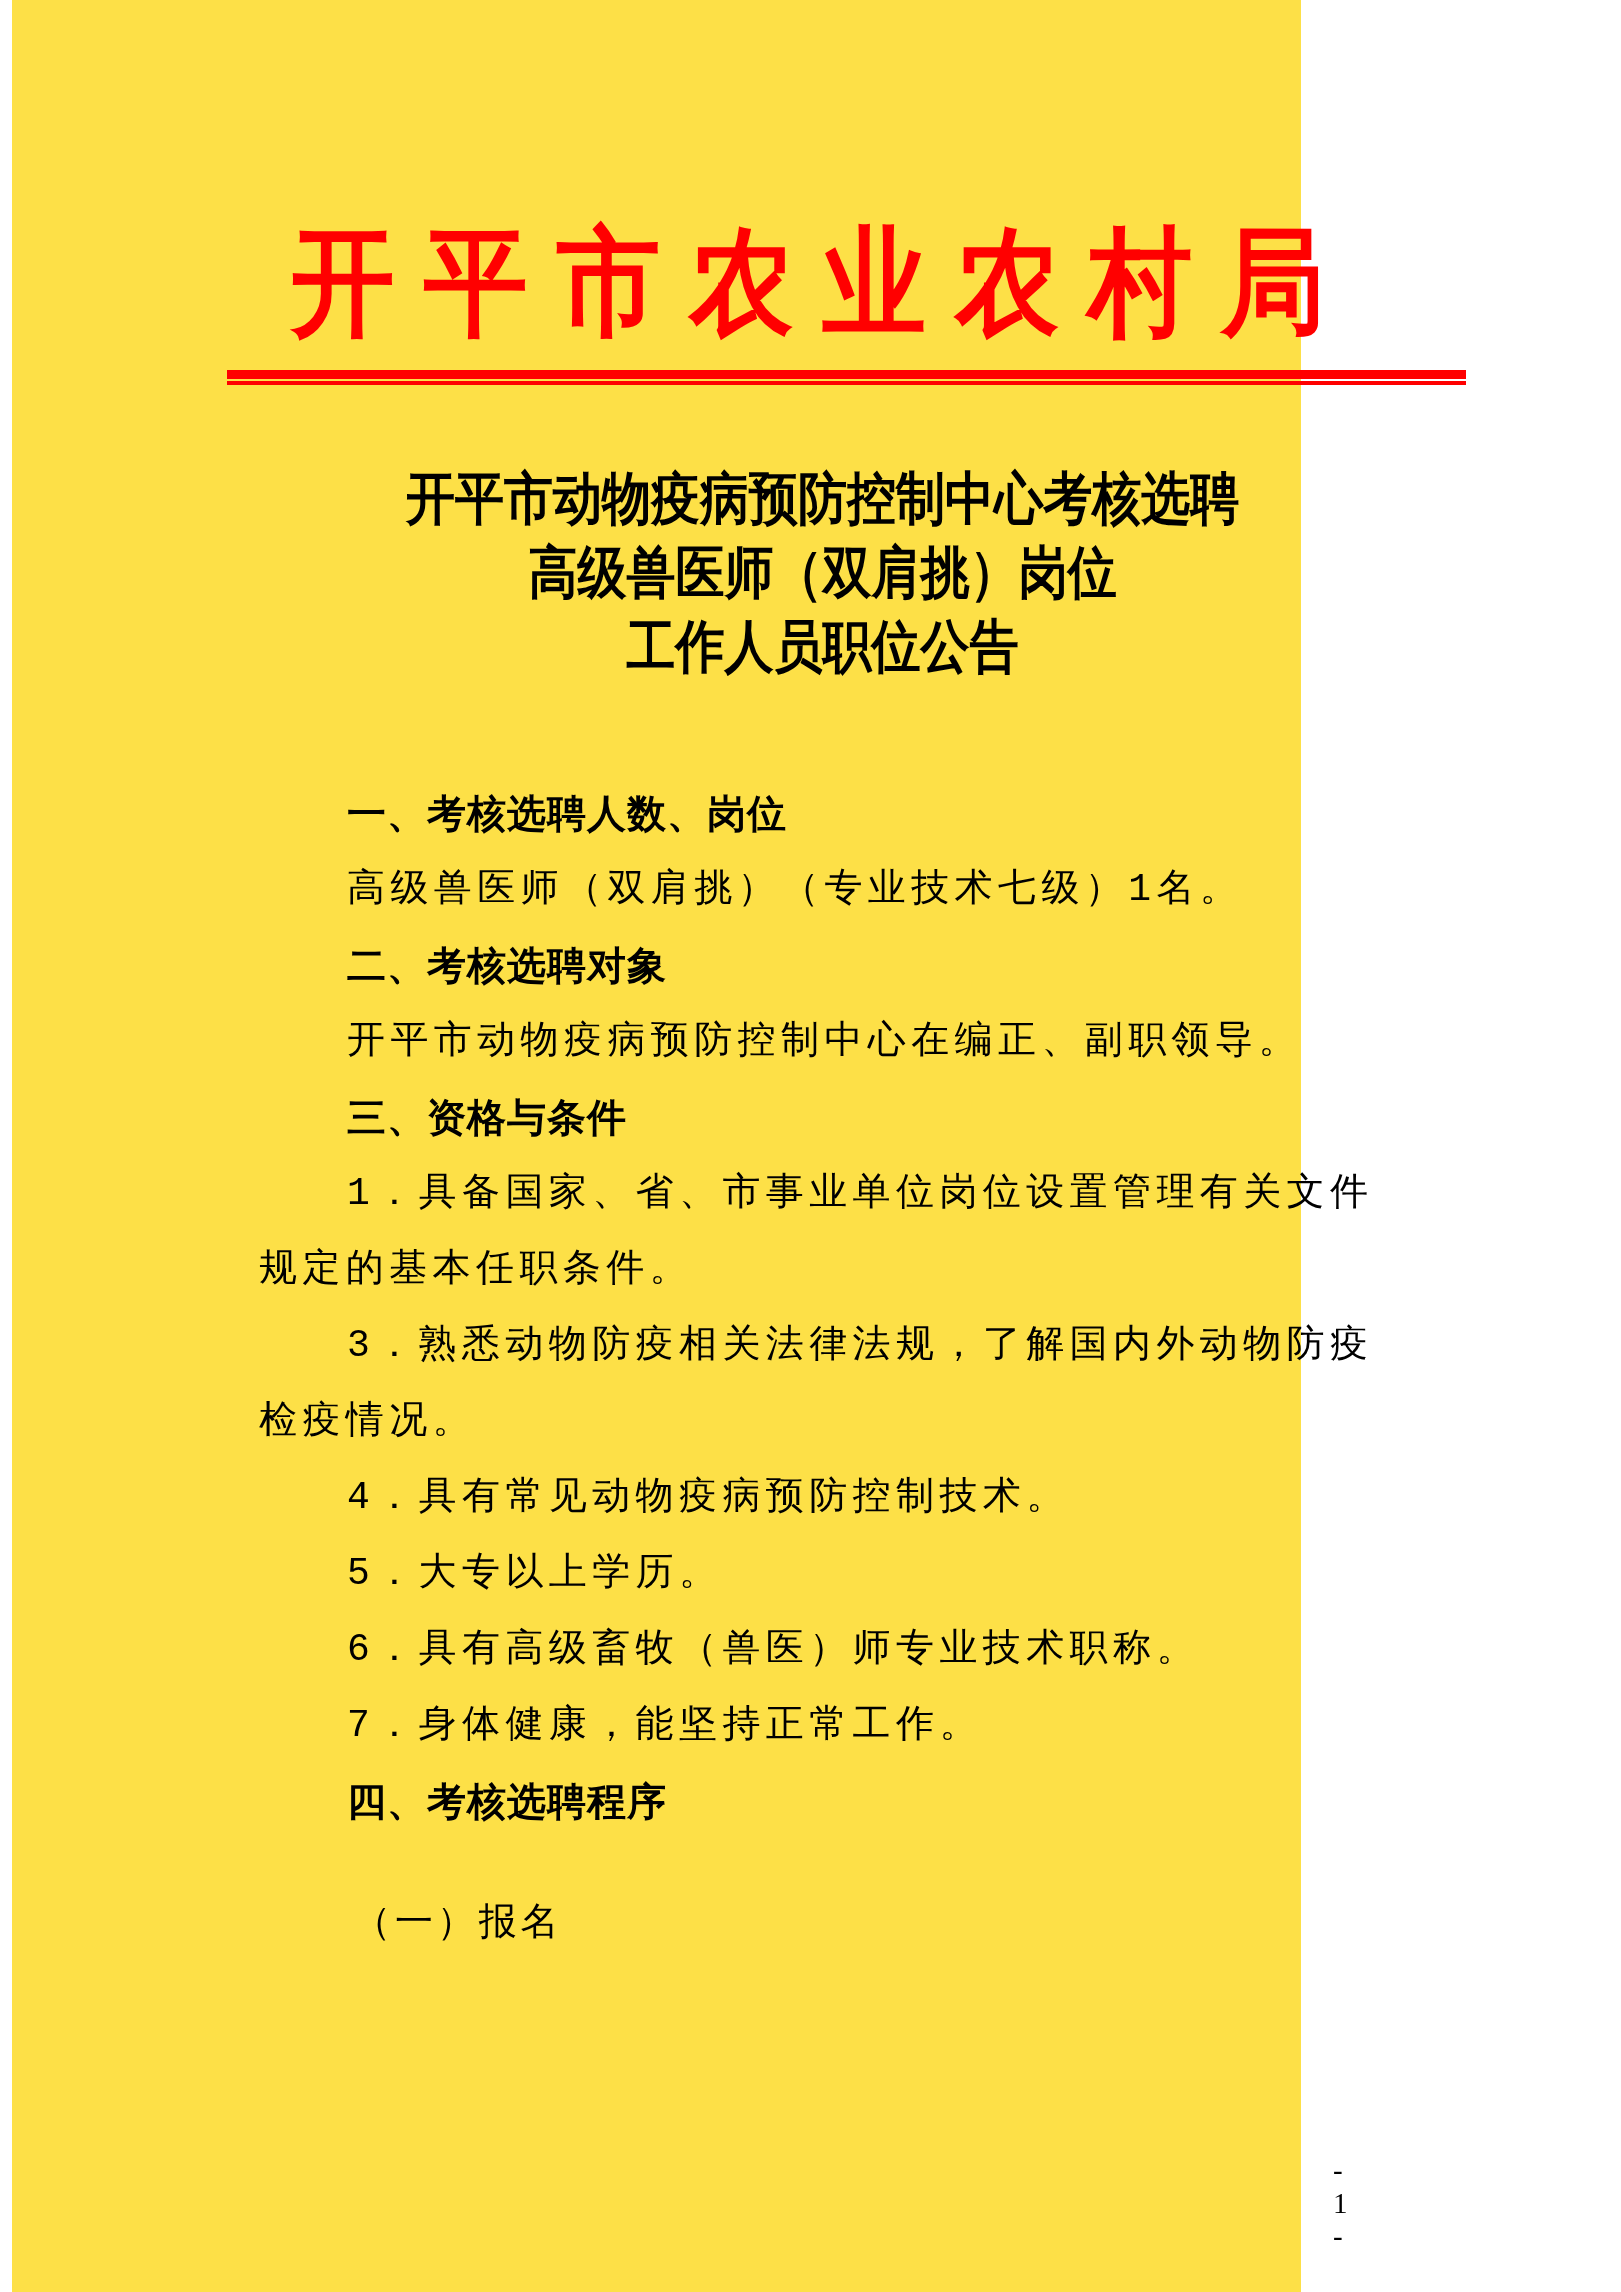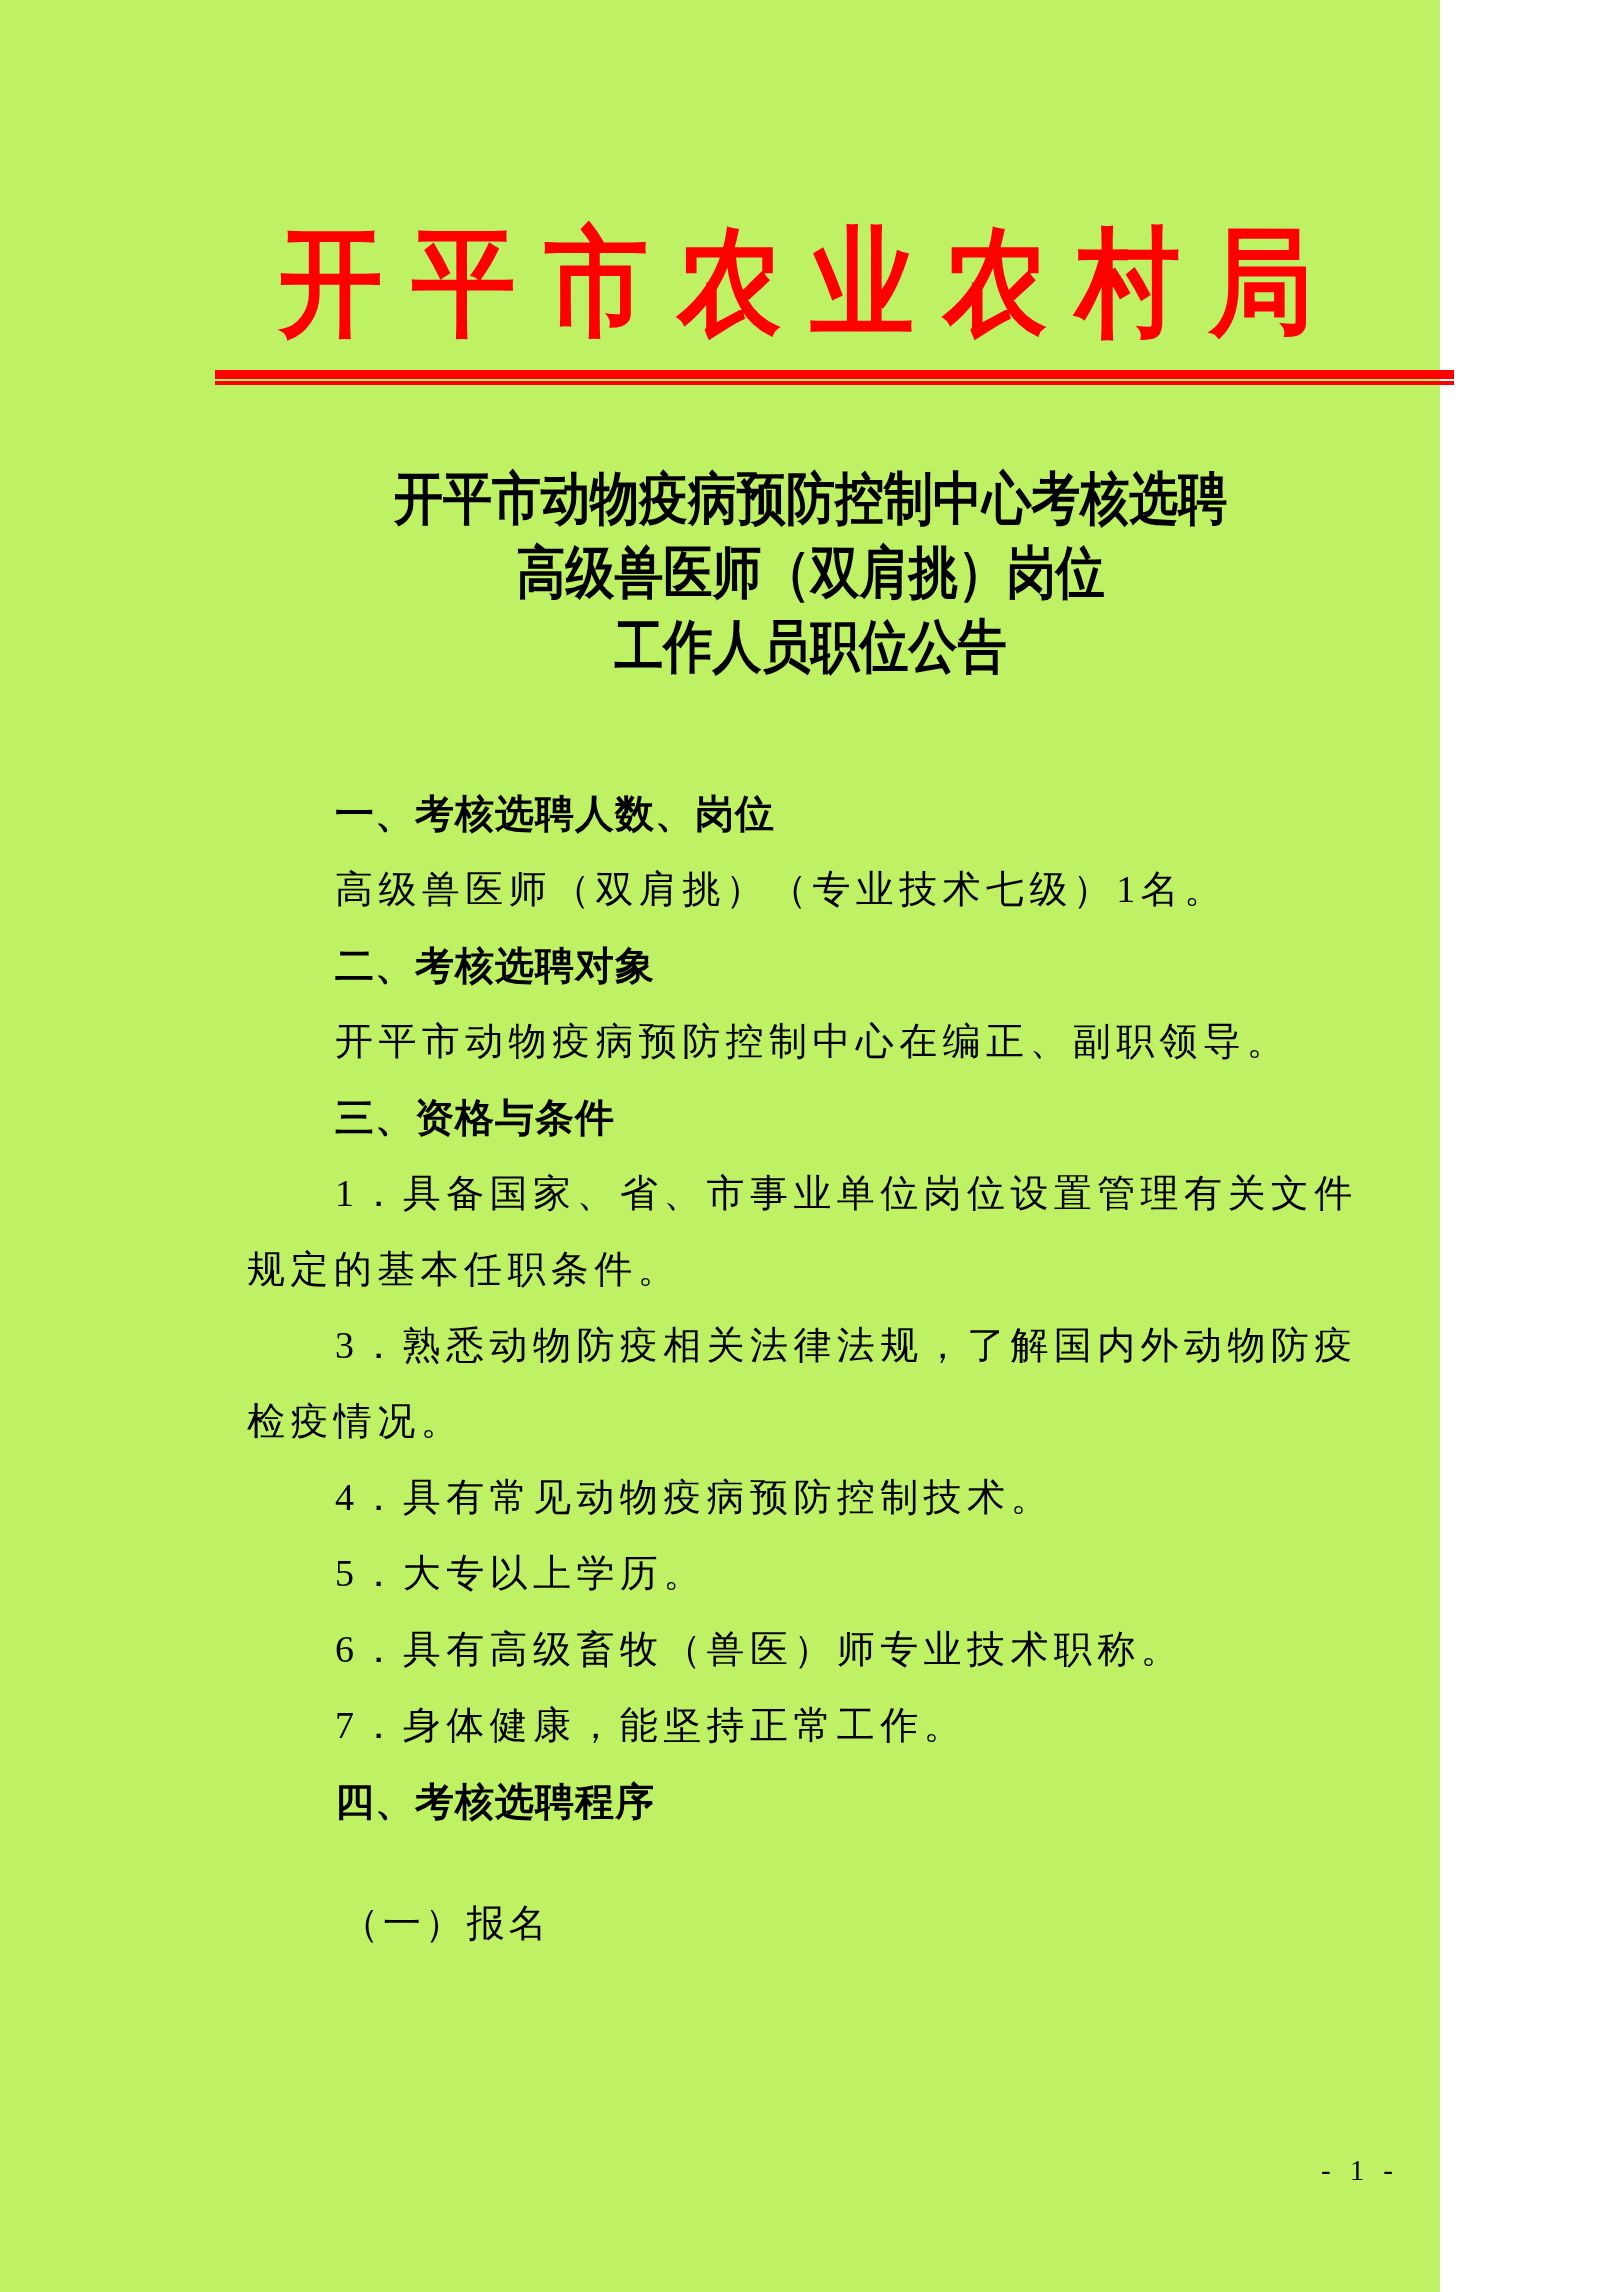--- a/index.html
+++ b/index.html
@@ -1,17 +1,17 @@
 <!DOCTYPE html>
 <html><head>
   <meta charset="utf-8">
   <style>
     html, body { margin: 0; padding: 0; background: #ffffff; }
     body { width: 1621px; height: 2293px; position: relative; overflow: hidden; }
-    .page { position: absolute; left: 0; top: 0; width: 1440px; height: 2293px; background: #bef264; }
+    .page { position: absolute; left: 12px; top: 0; width: 1289px; height: 2293px; background: #fde047; }
 
     .org-title {
       position: absolute; left: 0; width: 1621px; top: 218px;
       text-align: center;
       font-family: "DejaVu Serif", "Liberation Serif", serif;
       font-size: 118px; line-height: 127px; font-weight: bold;
       color: #ff0000; letter-spacing: 33px;
       transform: scaleX(0.88); transform-origin: 809px 0;
     }
     .rule-thick { position: absolute; left: 215px; top: 370px; width: 1239px; height: 8.8px; background: #ff0000; }
@@ -22,21 +22,21 @@
       text-align: center;
       font-family: "DejaVu Serif", "Liberation Serif", serif;
       font-weight: bold; font-size: 57px; line-height: 74px; color: #000;
       transform: scaleX(0.86); transform-origin: 811px 0;
     }
     .doc-title div { white-space: nowrap; }
 
     .body { position: absolute; left: 247px; top: 785px; width: 1137px; }
     .line {
       height: 76px; line-height: 57px; white-space: nowrap;
-      font-family: Liberation Serif, serif;
+      font-family: Liberation Mono, monospace;
       font-size: 38px; color: #000; letter-spacing: 5.4px;
     }
     .line.indent { padding-left: 88px; }
     .line.heading {
       font-family: Liberation Serif, serif;
       font-weight: bold; letter-spacing: 1px; font-size: 39px;
     }
     .line.sub { padding-left: 94px; letter-spacing: 3.9px; margin-top: 46px; }
 
     .page-number {

